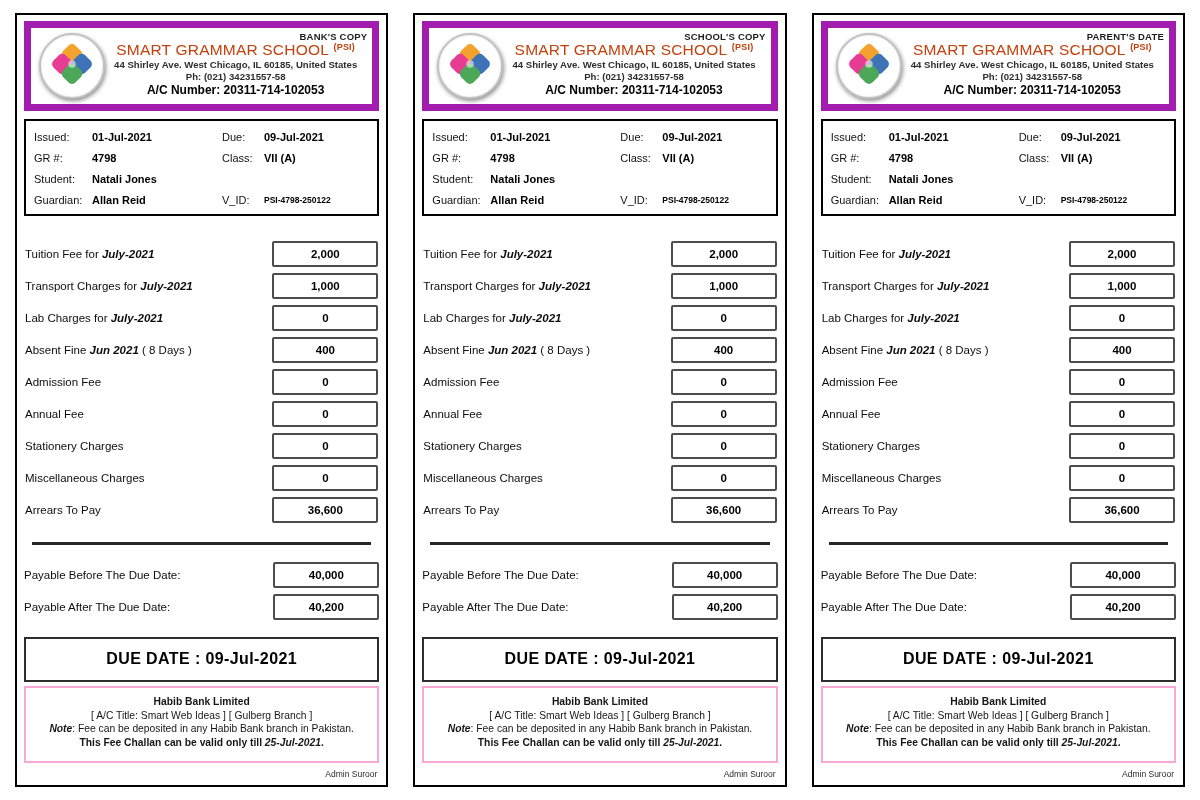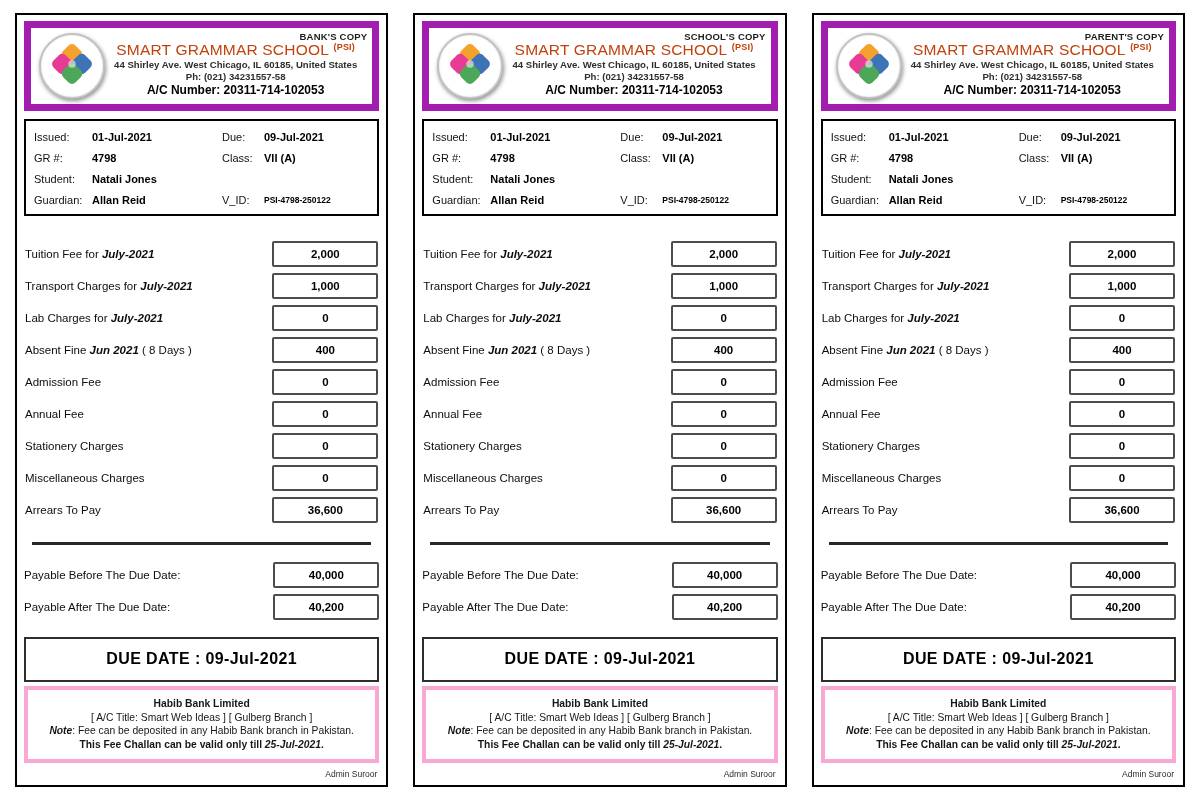--- a/index.html
+++ b/index.html
@@ -138,21 +138,21 @@
     display: flex;
     align-items: center;
     justify-content: center;
     font-size: 16px;
     font-weight: bold;
     letter-spacing: .4px;
   }
   
   .footer-box {
     margin-top: 4px;
-    border: 4px solid #f9a8d4;
+    border: 2px solid #f9a8d4;
     height: 79px;
     text-align: center;
     padding-top: 7px;
     font-size: 10.3px;
     line-height: 13.6px;
     color: #161616;
   }
   .footer-bank { font-weight: bold; }
   .footer-note b i, .footer-valid i { font-weight: bold; }
   .footer-valid { font-weight: bold; }
@@ -390,21 +390,21 @@
       <div class="footer-note"><b><i>Note</i></b><span>: Fee can be deposited in any Habib Bank branch in Pakistan.</span></div>
       <div class="footer-valid"><span>This Fee Challan can be valid only till </span><i>25-Jul-2021</i><span>.</span></div>
     </div>
 
     <div class="admin-line">Admin Suroor</div>
   </div>
 
   <div class="challan">
 
     <div class="header-box">
-      <div class="copy-label">PARENT'S COPY</div>
+      <div class="copy-label">PARENT'S DATE</div>
       <div class="logo-circle">
         <span>
           <svg width="54" height="54" viewBox="0 0 100 100">
             <g opacity="0.93">
               <rect x="-16" y="-16" width="32" height="32" rx="9" fill="#F49C1F" transform="translate(50 32) rotate(45)"></rect>
               <rect x="-16" y="-16" width="32" height="32" rx="9" fill="#3069B2" transform="translate(68 50) rotate(45)"></rect>
               <rect x="-16" y="-16" width="32" height="32" rx="9" fill="#E62E8B" transform="translate(32 50) rotate(45)"></rect>
               <rect x="-16" y="-16" width="32" height="32" rx="9" fill="#3FA24C" transform="translate(50 68) rotate(45)"></rect>
               <circle cx="50" cy="50" r="7" fill="#ffffff" opacity="0.55"></circle>
             </g>

